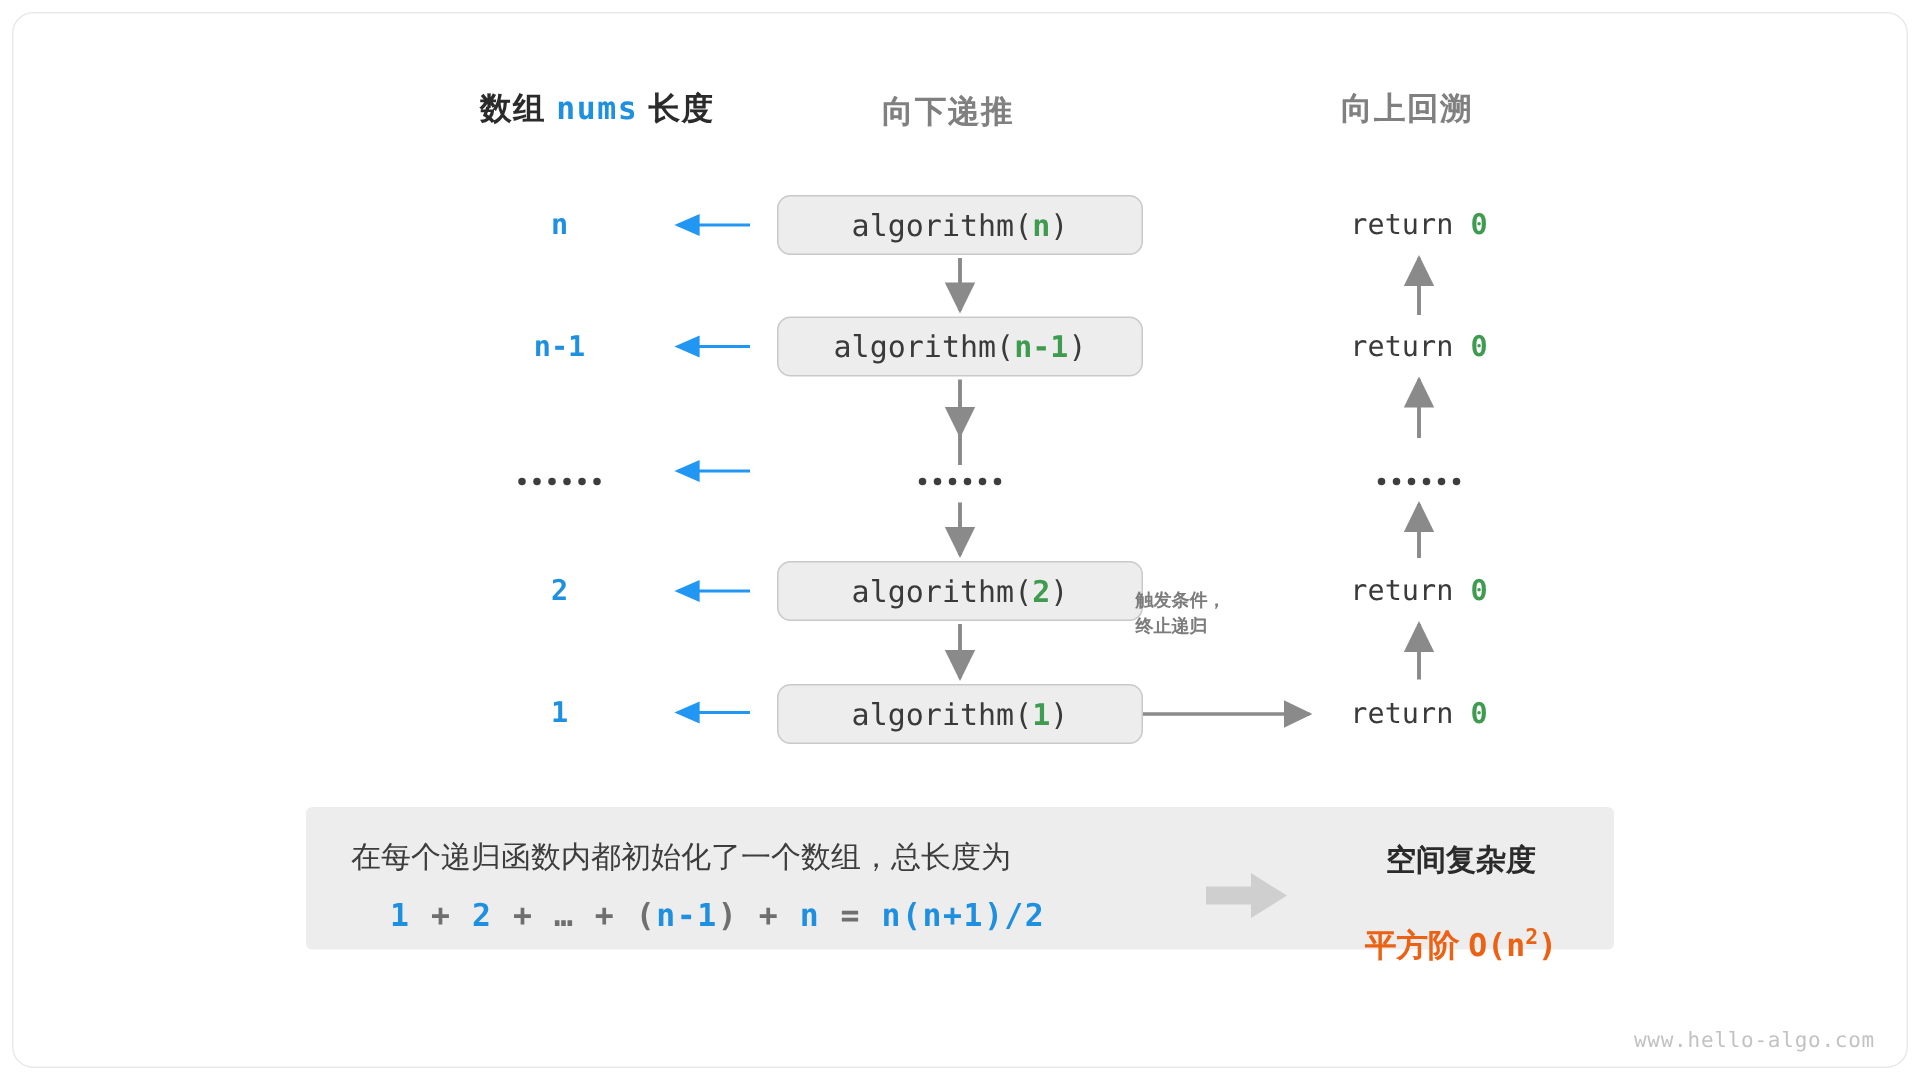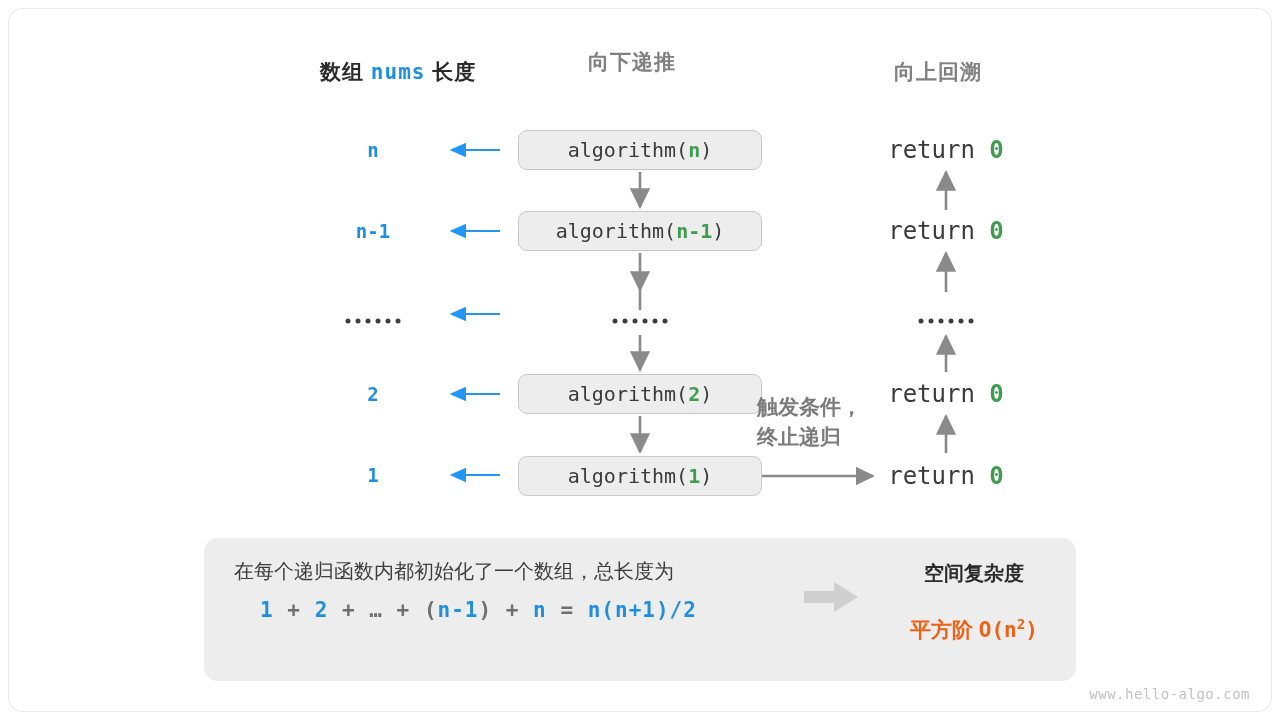--- a/index.html
+++ b/index.html
@@ -92,44 +92,44 @@
     font-family: "DejaVu Sans Mono", "Liberation Mono", monospace;
     font-size: 20px;
     color: #3a3a3a;
     letter-spacing: 0px;
     transform: translate(-50%, -50%);
   }
 
   
   .ret-label {
     font-family: "DejaVu Sans Mono", "Liberation Mono", monospace;
-    font-size: 24px;
+    font-size: 19px;
     color: #3a3a3a;
     white-space: nowrap;
     transform: translate(-50%, -50%);
   }
 
   
   .trigger-note {
     font-weight: bold;
-    font-size: 21px;
+    font-size: 12px;
     color: #7c7c7c;
     line-height: 1.45;
     white-space: nowrap;
   }
 
   
   #summary {
     position: absolute;
     left: 204px;
     top: 538px;
     width: 872px;
-    height: 143px;
+    height: 95px;
     background: #ededed;
-    border-radius: 14px;
+    border-radius: 4px;
     box-sizing: border-box;
   }
   .sum-line1 {
     position: absolute;
     left: 30px;
     top: 20px;
     font-size: 20px;
     color: #3d3d3d;
     white-space: nowrap;
   }
@@ -237,21 +237,21 @@
       <line x1="946" y1="453" x2="946" y2="416"></line>
     </g>
   </svg>
 
   <div class="abs col-header hdr-dark" style="left:276px; top:58px;margin-left:44px;">
     <span>数组</span>
     <span class="mono blue">nums</span>
     <span>长度</span>
   </div>
 
-  <div class="abs col-header hdr-gray" style="left:588px; top:48px;text-align:right;">向下递推</div>
+  <div class="abs col-header hdr-gray" style="left:588px; top:60px;text-align:right;">向下递推</div>
 
   <div class="abs col-header hdr-gray" style="left:894px; top:58px;">向上回溯</div>
 
   <div class="abs len-label" style="left:373px; top:150px;">n</div>
   <div class="abs len-label" style="left:373px; top:231px;">n-1</div>
   <div class="abs dots" style="left:373px; top:321px;">
     <i></i>
       <i></i>
       <i></i>
       <i></i>

